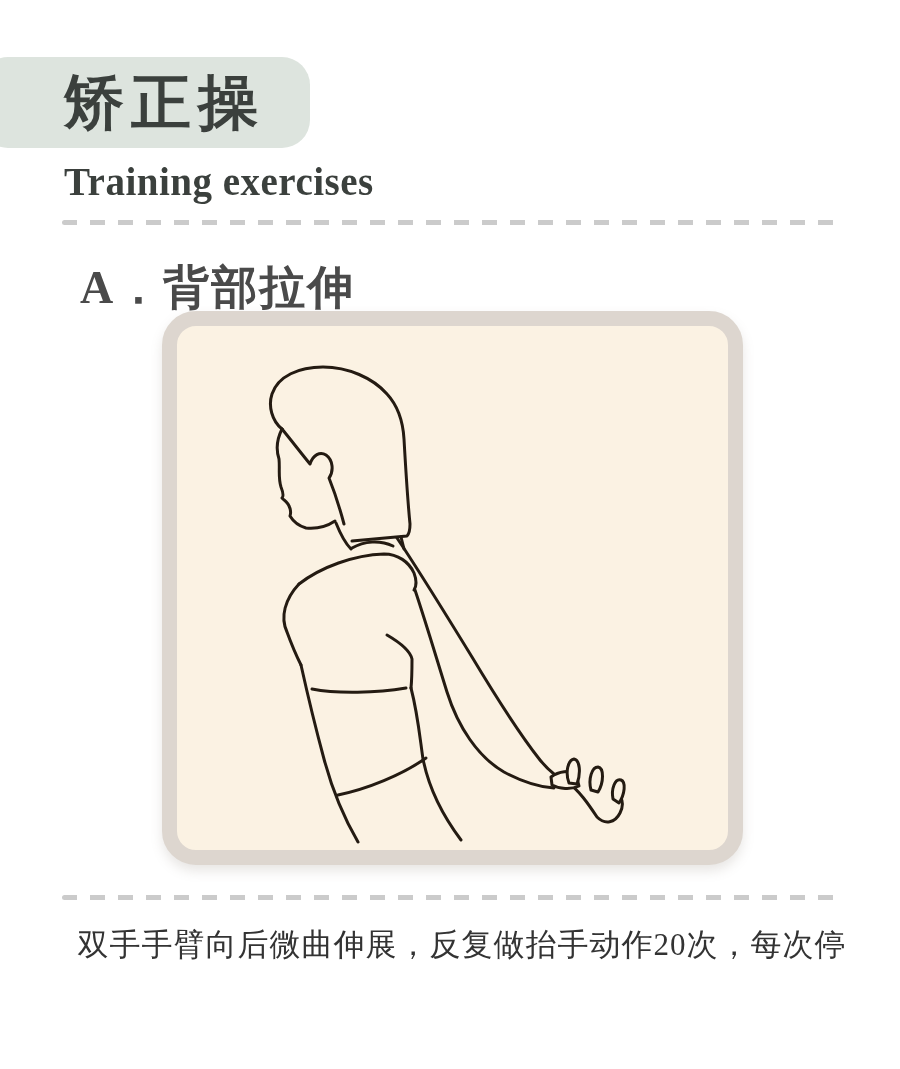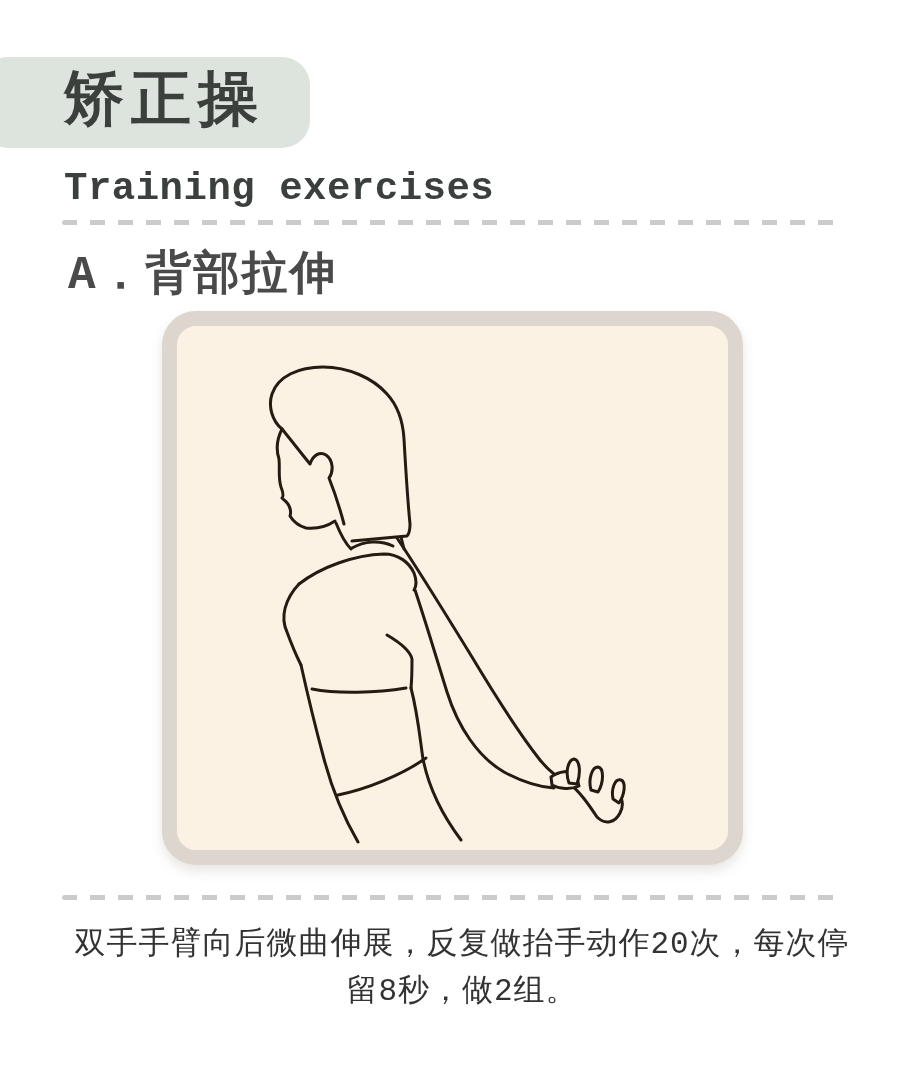--- a/index.html
+++ b/index.html
@@ -6,21 +6,21 @@
     margin: 0;
     padding: 0;
     background: #ffffff;
   }
   .page {
     position: relative;
     width: 900px;
     height: 1069px;
     background: var(--page-bg, #ffffff);
     overflow: hidden;
-    font-family: Liberation Mono, monospace;
+    font-family: Liberation Serif, serif;
   }
   .title-pill {
     position: absolute;
     left: -20px;
     top: 57px;
     width: 330px;
     height: 91px;
     background: var(--pill-green, #dde4de);
     border-radius: 28px;
     display: flex;
@@ -31,21 +31,21 @@
     padding-left: 84px;
     font-size: 60px;
     line-height: 60px;
     font-weight: 900;
     letter-spacing: 7px;
     color: var(--ink, #3b403d);
   }
   .subtitle {
     position: absolute;
     left: 64px;
-    top: 167px;
+    top: 160px;
     font-size: 39px;
     line-height: 44px;
     font-weight: 700;
     letter-spacing: 0.5px;
     color: var(--ink, #3b403d);
   }
   .dashed-divider {
     position: absolute;
     left: 62px;
     width: 774px;
@@ -54,21 +54,21 @@
       var(--dash-gray, #cbcbcb) 0 15px,
       transparent 15px 28px);
     border-radius: 3px;
   }
   .divider-top { top: 220px; }
   .divider-bottom { top: 895px; }
   .section-heading {
     position: absolute;
     left: 64px;
     top: 246px;
-    margin: 4px;
+    margin: 16px;
     font-size: 46px;
     line-height: 52px;
     font-weight: 800;
     letter-spacing: 2px;
     color: var(--heading-gray, #4a4a4a);
   }
   .illustration-card {
     position: absolute;
     left: 162px;
     top: 311px;
@@ -165,16 +165,15 @@
       <path class="filled" d="M 392,457 C 388,446 391,434 397,433 C 403,434 404,447 400,458 Z"></path>
       <path class="filled" d="M 414,464 C 411,453 415,441 421,441 C 427,442 427,456 421,466 Z"></path>
       <path class="filled" d="M 436,473 C 434,463 438,452 444,454 C 449,456 448,468 442,477 Z"></path>
     </svg>
   </div>
 
   <div class="dashed-divider divider-bottom"></div>
 
   <div class="instructions">
     <p>双手手臂向后微曲伸展，反复做抬手动作20次，每次停</p>
-    <p>留8秒，做2组。</p>
   </div>
 
 </div>
 
 </body></html>

